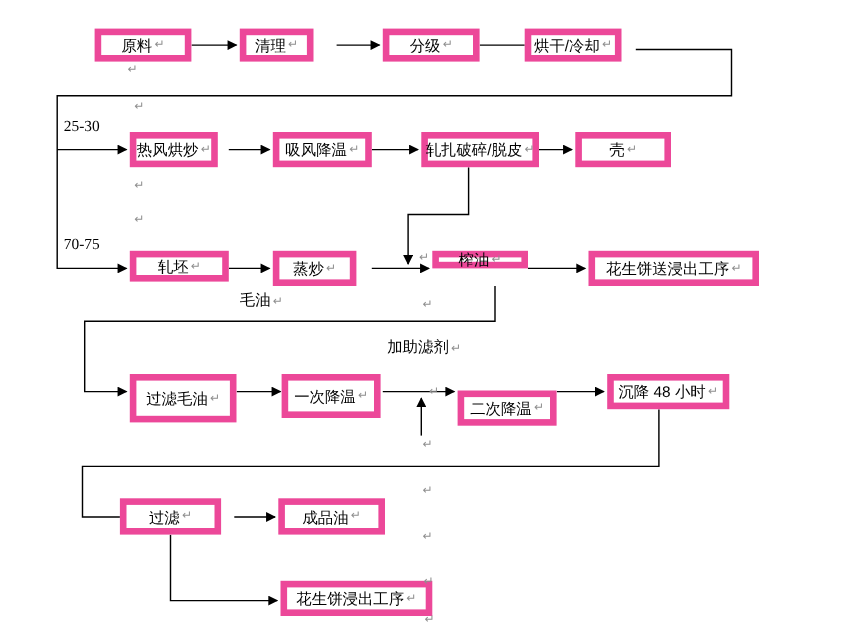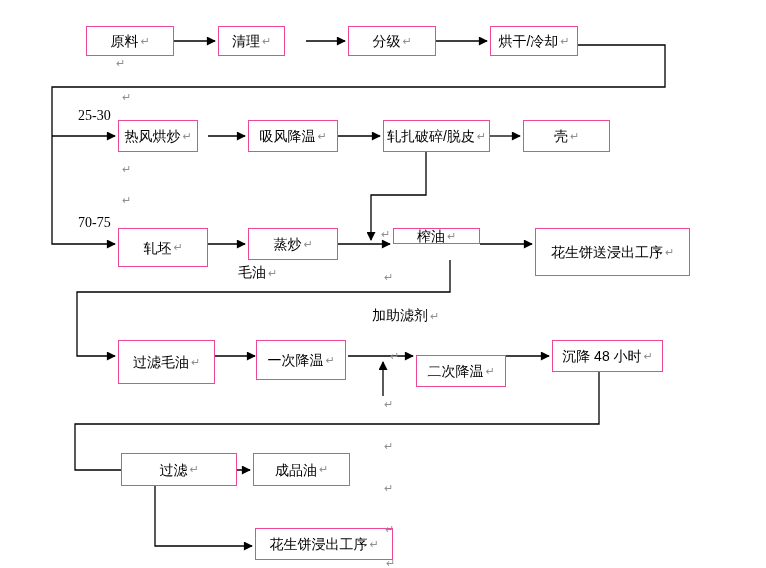--- a/index.html
+++ b/index.html
@@ -1,25 +1,25 @@
 <!DOCTYPE html>
 <html><head>
 <meta charset="utf-8">
 <style>
   html,body{margin:0;padding:0;background:#ffffff;}
   body{width:766px;height:568px;position:relative;overflow:hidden;
        font-family:"Liberation Sans", sans-serif;color:#000;}
   .canvas{position:absolute;left:0;top:0;width:766px;height:568px;}
   svg.wires{position:absolute;left:0;top:0;}
-  .node{position:absolute;border:1px solid #ec4899;background:#fff;
+  .node{position:absolute;border:6px solid #ec4899;background:#fff;
         display:flex;align-items:center;justify-content:center;
         font-size:14px;line-height:1;white-space:nowrap;box-sizing:border-box;}
   .pm{color:#8f8f8f;font-size:11px;margin-left:2px;}
   .pmf{position:absolute;color:#8f8f8f;font-size:11px;line-height:1;}
-  .ann{position:absolute;font-size:14px;line-height:1;white-space:nowrap;margin-left:20px;}
+  .ann{position:absolute;font-size:14px;line-height:1;white-space:nowrap;}
   .num{font-family:"Liberation Serif", serif;font-size:14px;}
 </style>
 </head>
 <body>
 
 <div class="canvas">
 
   <svg class="wires" width="766" height="568">
     <defs>
       <marker id="arr" viewBox="0 0 10 10" refX="9" refY="5" markerWidth="11" markerHeight="9" markerUnits="userSpaceOnUse" orient="auto">
@@ -67,21 +67,21 @@
       <span class="pm">↵</span>
   </div>
   <div class="node" style="left:218px;top:26px;width:67px;height:30px">
     <span>清理</span>
       <span class="pm">↵</span>
   </div>
   <div class="node" style="left:348px;top:26px;width:88px;height:30px">
     <span>分级</span>
       <span class="pm">↵</span>
   </div>
-  <div class="node" style="left:490px;top:26px;width:88px;height:30px">
+  <div class="node" style="left:477px;top:26px;width:88px;height:30px">
     <span>烘干/冷却</span>
       <span class="pm">↵</span>
   </div>
 
   <div class="node" style="left:118px;top:120px;width:80px;height:32px">
     <span>热风烘炒</span>
       <span class="pm">↵</span>
   </div>
   <div class="node" style="left:248px;top:120px;width:90px;height:32px">
     <span>吸风降温</span>
@@ -89,33 +89,33 @@
   </div>
   <div class="node" style="left:383px;top:120px;width:107px;height:32px">
     <span>轧扎破碎/脱皮</span>
       <span class="pm">↵</span>
   </div>
   <div class="node" style="left:523px;top:120px;width:87px;height:32px">
     <span>壳</span>
       <span class="pm">↵</span>
   </div>
 
-  <div class="node" style="left:118px;top:228px;width:90px;height:39px">
+  <div class="node" style="left:118px;top:228px;width:90px;height:28px">
     <span>轧坯</span>
       <span class="pm">↵</span>
   </div>
-  <div class="node" style="left:248px;top:228px;width:90px;height:32px">
+  <div class="node" style="left:248px;top:228px;width:76px;height:32px">
     <span>蒸炒</span>
       <span class="pm">↵</span>
   </div>
   <div class="node" style="left:393px;top:228px;width:87px;height:16px">
     <span>榨油</span>
       <span class="pm">↵</span>
   </div>
-  <div class="node" style="left:535px;top:228px;width:155px;height:48px">
+  <div class="node" style="left:535px;top:228px;width:155px;height:32px">
     <span>花生饼送浸出工序</span>
       <span class="pm">↵</span>
   </div>
 
   <div class="node" style="left:118px;top:340px;width:97px;height:44px">
     <span>过滤毛油</span>
       <span class="pm">↵</span>
   </div>
   <div class="node" style="left:256px;top:340px;width:90px;height:40px">
     <span>一次降温</span>
@@ -123,21 +123,21 @@
   </div>
   <div class="node" style="left:416px;top:355px;width:90px;height:32px">
     <span>二次降温</span>
       <span class="pm">↵</span>
   </div>
   <div class="node" style="left:552px;top:340px;width:111px;height:32px">
     <span>沉降 48 小时</span>
       <span class="pm">↵</span>
   </div>
 
-  <div class="node" style="left:121px;top:453px;width:116px;height:33px">
+  <div class="node" style="left:109px;top:453px;width:92px;height:33px">
     <span>过滤</span>
       <span class="pm">↵</span>
   </div>
   <div class="node" style="left:253px;top:453px;width:97px;height:33px">
     <span>成品油</span>
       <span class="pm">↵</span>
   </div>
 
   <div class="node" style="left:255px;top:528px;width:138px;height:32px">
     <span>花生饼浸出工序</span>

